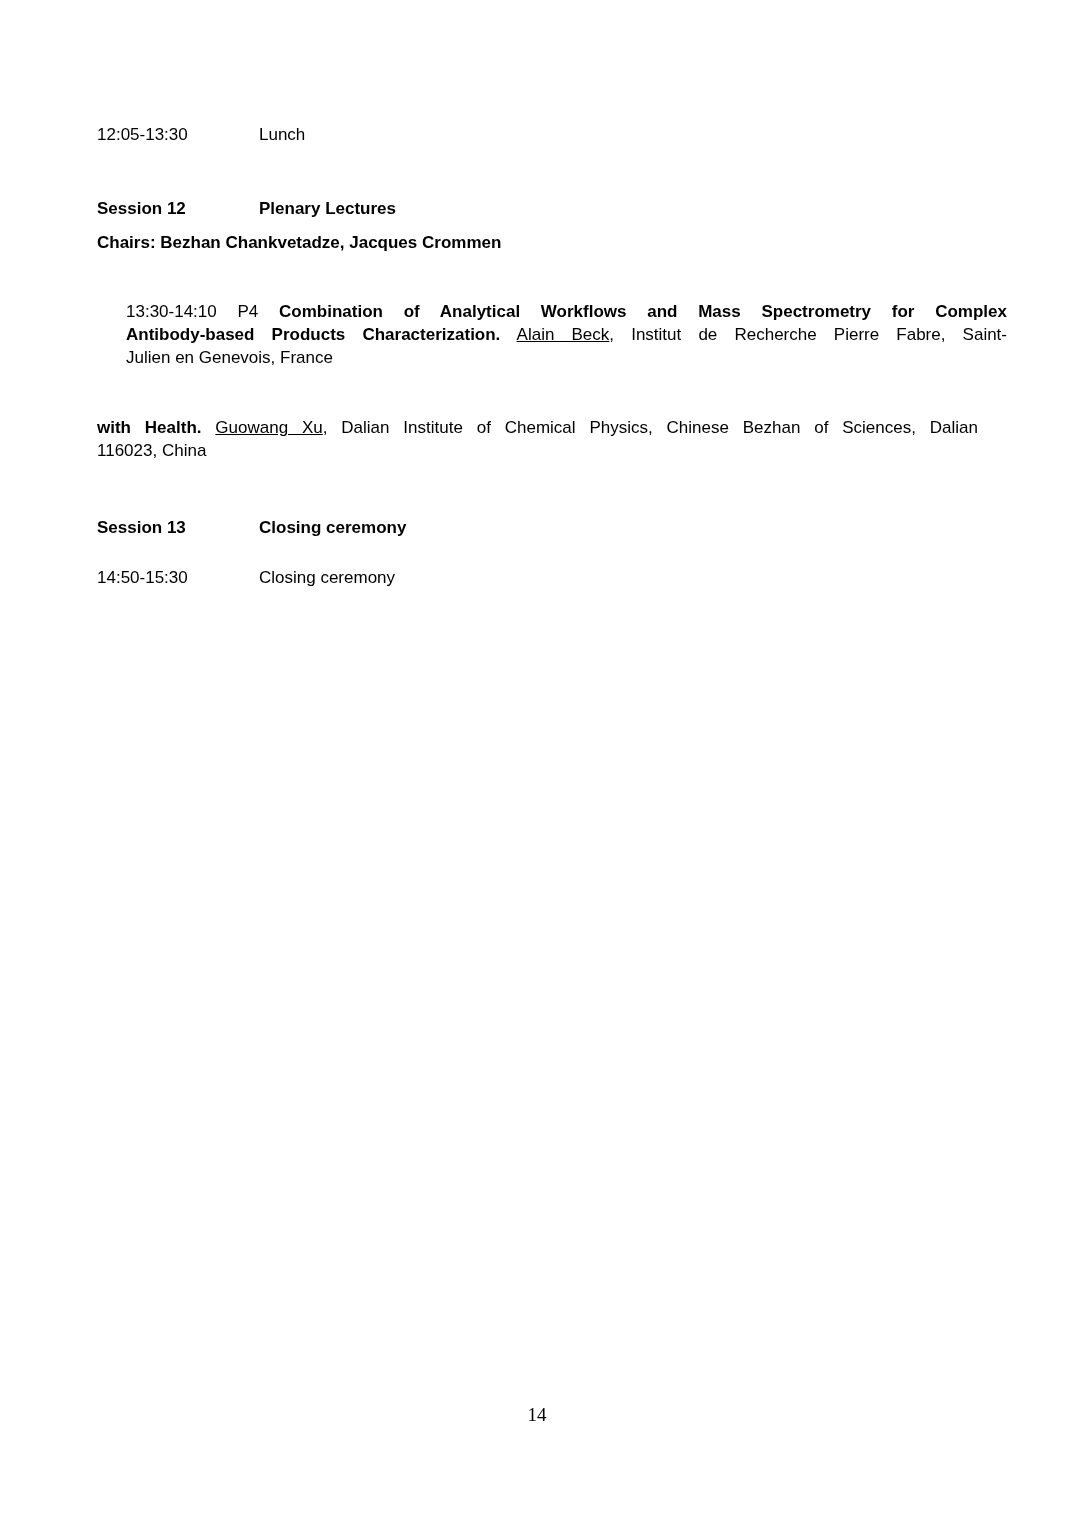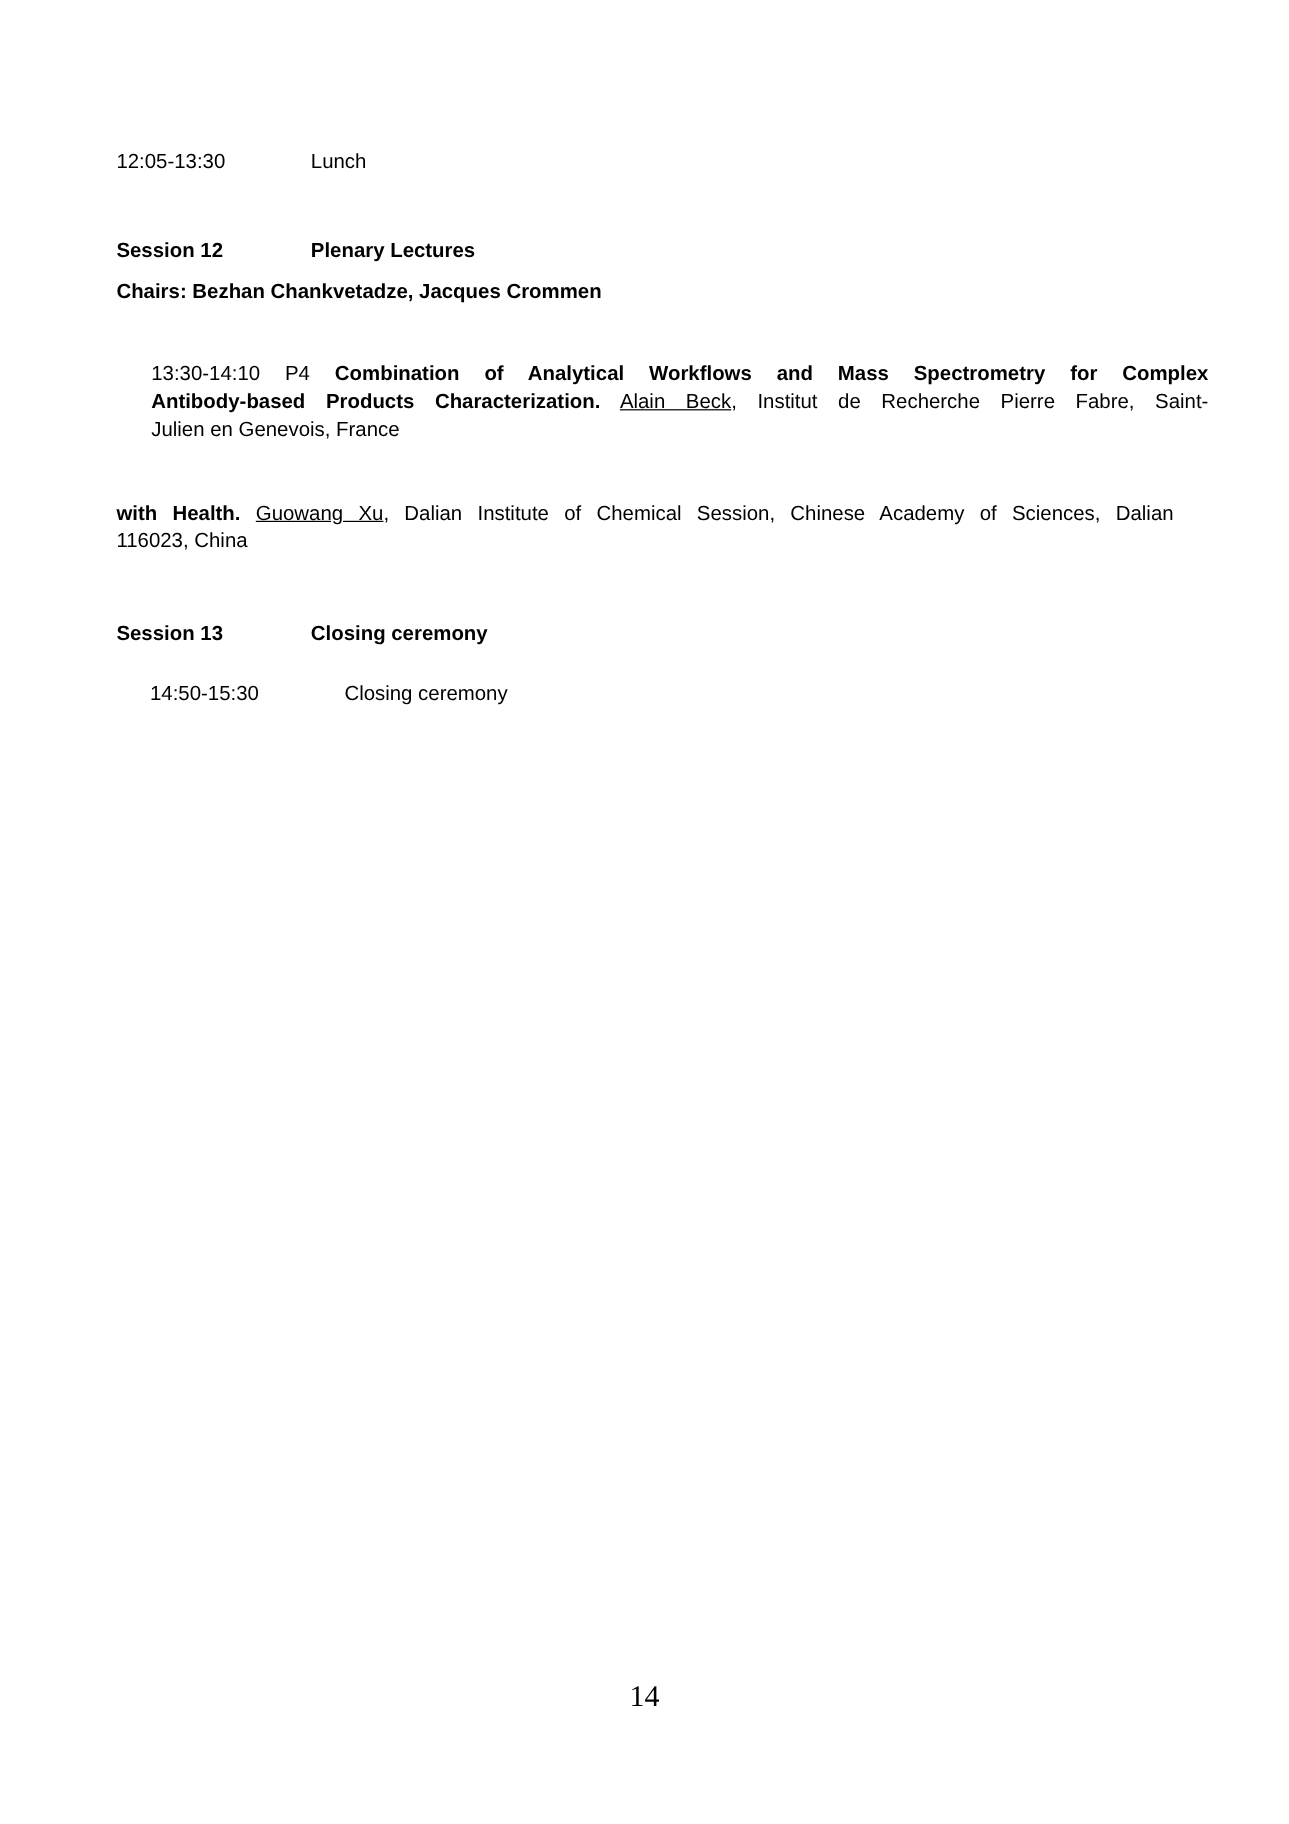--- a/index.html
+++ b/index.html
@@ -35,31 +35,31 @@
     text-align-last: justify;
     -moz-text-align-last: justify;
   }
   .lline { text-align: left; }
   .page-number {
     position: absolute;
     left: 0;
     width: 1074px;
     text-align: center;
     font-family: "Liberation Serif", "DejaVu Serif", serif;
-    font-size: 25px;
+    font-size: 19px;
     line-height: 23px;
   }
   
   #lunch-row      { top: 123px; }
   #session12-row  { top: 197px; }
   #chairs-row     { top: 231px; }
   #talk-p4        { top: 300px; margin-left: 29px; }
   #talk-p5        { top: 416px; }
   #session13-row  { top: 516px; }
-  #closing-row    { top: 566px; margin-left: 28px; }
+  #closing-row    { top: 566px; }
   #page-number    { top: 1403px; }
 </style>
 </head>
 <body>
 
 <div class="page">
 
   <div class="content-block sched-row" id="lunch-row">
     <span class="col1">12:05-13:30</span>
     <span>Lunch</span>
@@ -81,21 +81,21 @@
     <div class="jline">
       <span class="b">Antibody-based Products Characterization.</span>
       <span class="u">Alain Beck</span><span>, Institut de Recherche Pierre Fabre, Saint-</span>
     </div>
     <div class="lline">Julien en Genevois, France</div>
   </div>
 
   <div class="content-block" id="talk-p5">
     <div class="jline">
       <span class="b">with Health.</span>
-      <span class="u">Guowang Xu</span><span>, Dalian Institute of Chemical Session, Chinese Academy of Sciences, Dalian</span>
+      <span class="u">Guowang Xu</span><span>, Dalian Institute of Chemical Physics, Chinese Bezhan of Sciences, Dalian</span>
     </div>
     <div class="lline">116023, China</div>
   </div>
 
   <div class="content-block sched-row b" id="session13-row">
     <span class="col1">Session 13</span>
     <span>Closing ceremony</span>
   </div>
 
   <div class="content-block sched-row" id="closing-row">

